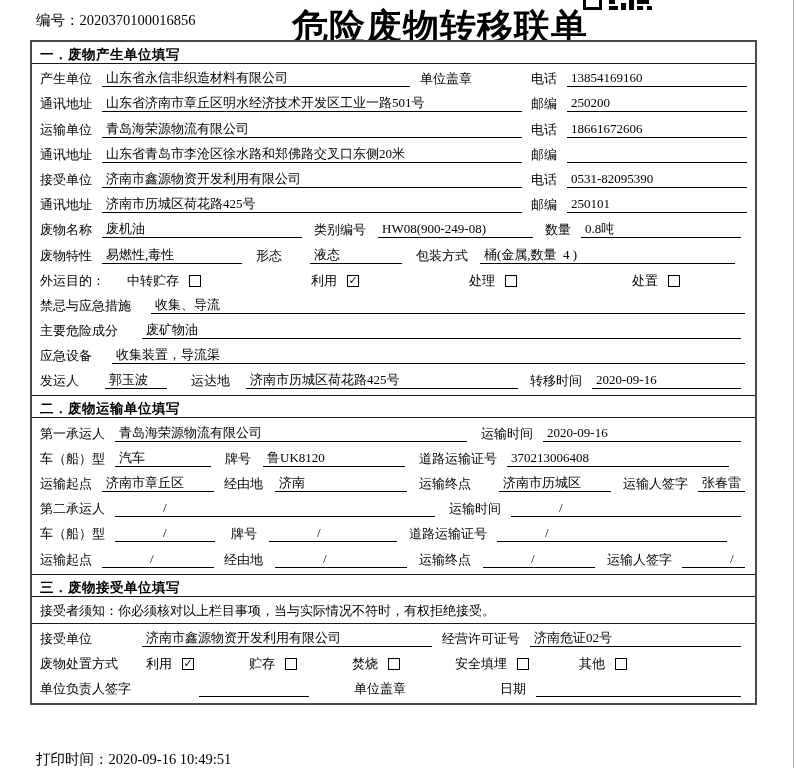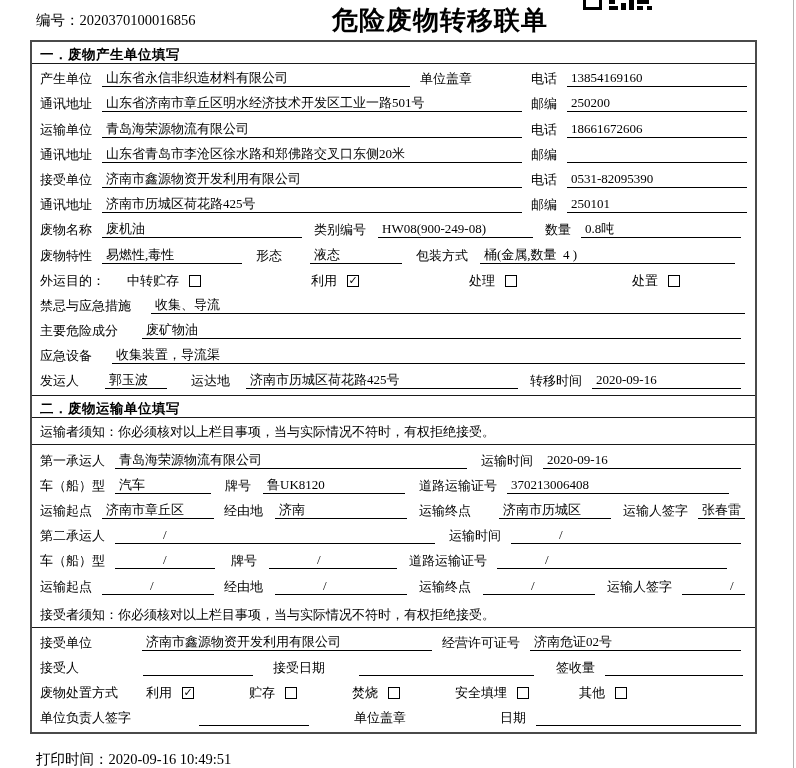--- a/index.html
+++ b/index.html
@@ -3,21 +3,21 @@
 <meta charset="utf-8">
 <style>
   html,body{margin:0;padding:0}
   body{
     width:796px;height:768px;position:relative;overflow:hidden;
     background:#ffffff;color:#000;
     font-family:"Liberation Serif","DejaVu Serif",serif;
   }
   .serial{position:absolute;left:36px;top:11px;font-size:14.5px;white-space:pre}
   .title{position:absolute;left:440px;top:3px;transform:translateX(-50%);
-         font-size:26px;font-weight:bold;white-space:nowrap;letter-spacing:1px}
+         font-size:36px;font-weight:bold;white-space:nowrap;letter-spacing:1px}
   .qr{position:absolute;left:583px;top:0}
   .page-edge{position:absolute;left:793px;top:0;width:1px;height:768px;background:#b4b4b4}
   .form{position:absolute;left:30px;top:40px;width:727px;box-sizing:border-box;
         border:2px solid #4a4a4a;background:#fff}
   .sec-h{font-weight:bold;font-size:13.5px;height:15px;padding:4px 8px 2px;
          border-bottom:1.2px solid #1a1a1a;letter-spacing:0.5px}
   .sec-h.mid{border-top:1.2px solid #1a1a1a}
   .notice{font-size:13px;height:17px;padding:5px 8px 4px;border-bottom:1.2px solid #1a1a1a;white-space:pre}
   .sec-b{padding:2px 0 2px}
   .row{display:flex;align-items:flex-end;height:25.2px;padding:0 8px 4px;
@@ -143,21 +143,20 @@
         <span class="c-l">发运人</span>
         <span class="c-v" style="width: 62px; margin-left: 16px;">郭玉波</span>
         <span class="c-l" style="margin-left: 24px;">运达地</span>
         <span class="c-v" style="width: 272px; margin-left: 6px;">济南市历城区荷花路425号</span>
         <span class="c-l" style="margin-left: 12px;">转移时间</span>
         <span class="c-v grow" style="flex-grow: 1; margin-right: 6px;">2020-09-16</span>
       </div>
     </div>
 
   <div class="sec-h mid">二．废物运输单位填写</div>
-  <div class="notice">运输者须知：你必须核对以上栏目事项，当与实际情况不符时，有权拒绝接受。</div>
   <div class="sec-b">
       <div class="row">
         <span class="c-l">第一承运人</span>
         <span class="c-v" style="width: 352px;">青岛海荣源物流有限公司</span>
         <span class="c-l" style="margin-left: 14px;">运输时间</span>
         <span class="c-v grow" style="flex-grow: 1; margin-right: 6px;">2020-09-16</span>
       </div>
       <div class="row">
         <span class="c-l">车（船）型</span>
         <span class="c-v" style="width: 96px;">汽车</span>
@@ -195,37 +194,30 @@
         <span class="c-v slash" style="width: 112px;">/</span>
         <span class="c-l" style="margin-left: 10px;">经由地</span>
         <span class="c-v slash" style="width: 132px; margin-left: 2px;">/</span>
         <span class="c-l" style="margin-left: 12px;">运输终点</span>
         <span class="c-v slash" style="width: 112px; margin-left: 2px;">/</span>
         <span class="c-l" style="margin-left: 12px;">运输人签字</span>
         <span class="c-v grow slash" style="flex-grow: 1; margin-right: 2px;">/</span>
       </div>
     </div>
 
+  <div class="sec-h mid">三．废物接受单位填写</div>
   <div class="notice">接受者须知：你必须核对以上栏目事项，当与实际情况不符时，有权拒绝接受。</div>
   <div class="sec-b">
       <div class="row">
         <span class="c-l">接受单位</span>
         <span class="c-v" style="width: 290px; margin-left: 40px;">济南市鑫源物资开发利用有限公司</span>
         <span class="c-l" style="margin-left: 10px;">经营许可证号</span>
         <span class="c-v grow" style="flex-grow: 1; margin-right: 6px;">济南危证02号</span>
       </div>
       <div class="row">
-        <span class="c-l">接受人</span>
-        <span class="c-v" style="width: 110px; margin-left: 54px;"></span>
-        <span class="c-l" style="margin-left: 20px;">接受日期</span>
-        <span class="c-v" style="width: 175px; margin-left: 24px;"></span>
-        <span class="c-l" style="margin-left: 22px;">签收量</span>
-        <span class="c-v grow" style="flex-grow: 1; margin-right: 4px;"></span>
-      </div>
-      <div class="row">
         <span class="c-l">废物处置方式</span>
         <span class="c-l" style="margin-left: 18px;">利用</span>
         <span class="c-cb">✓</span>
         <span class="c-l" style="margin-left: 55px;">贮存</span>
         <span class="c-cb"></span>
         <span class="c-l" style="margin-left: 55px;">焚烧</span>
         <span class="c-cb"></span>
         <span class="c-l" style="margin-left: 55px;">安全填埋</span>
         <span class="c-cb"></span>
         <span class="c-l" style="margin-left: 50px;">其他</span>

